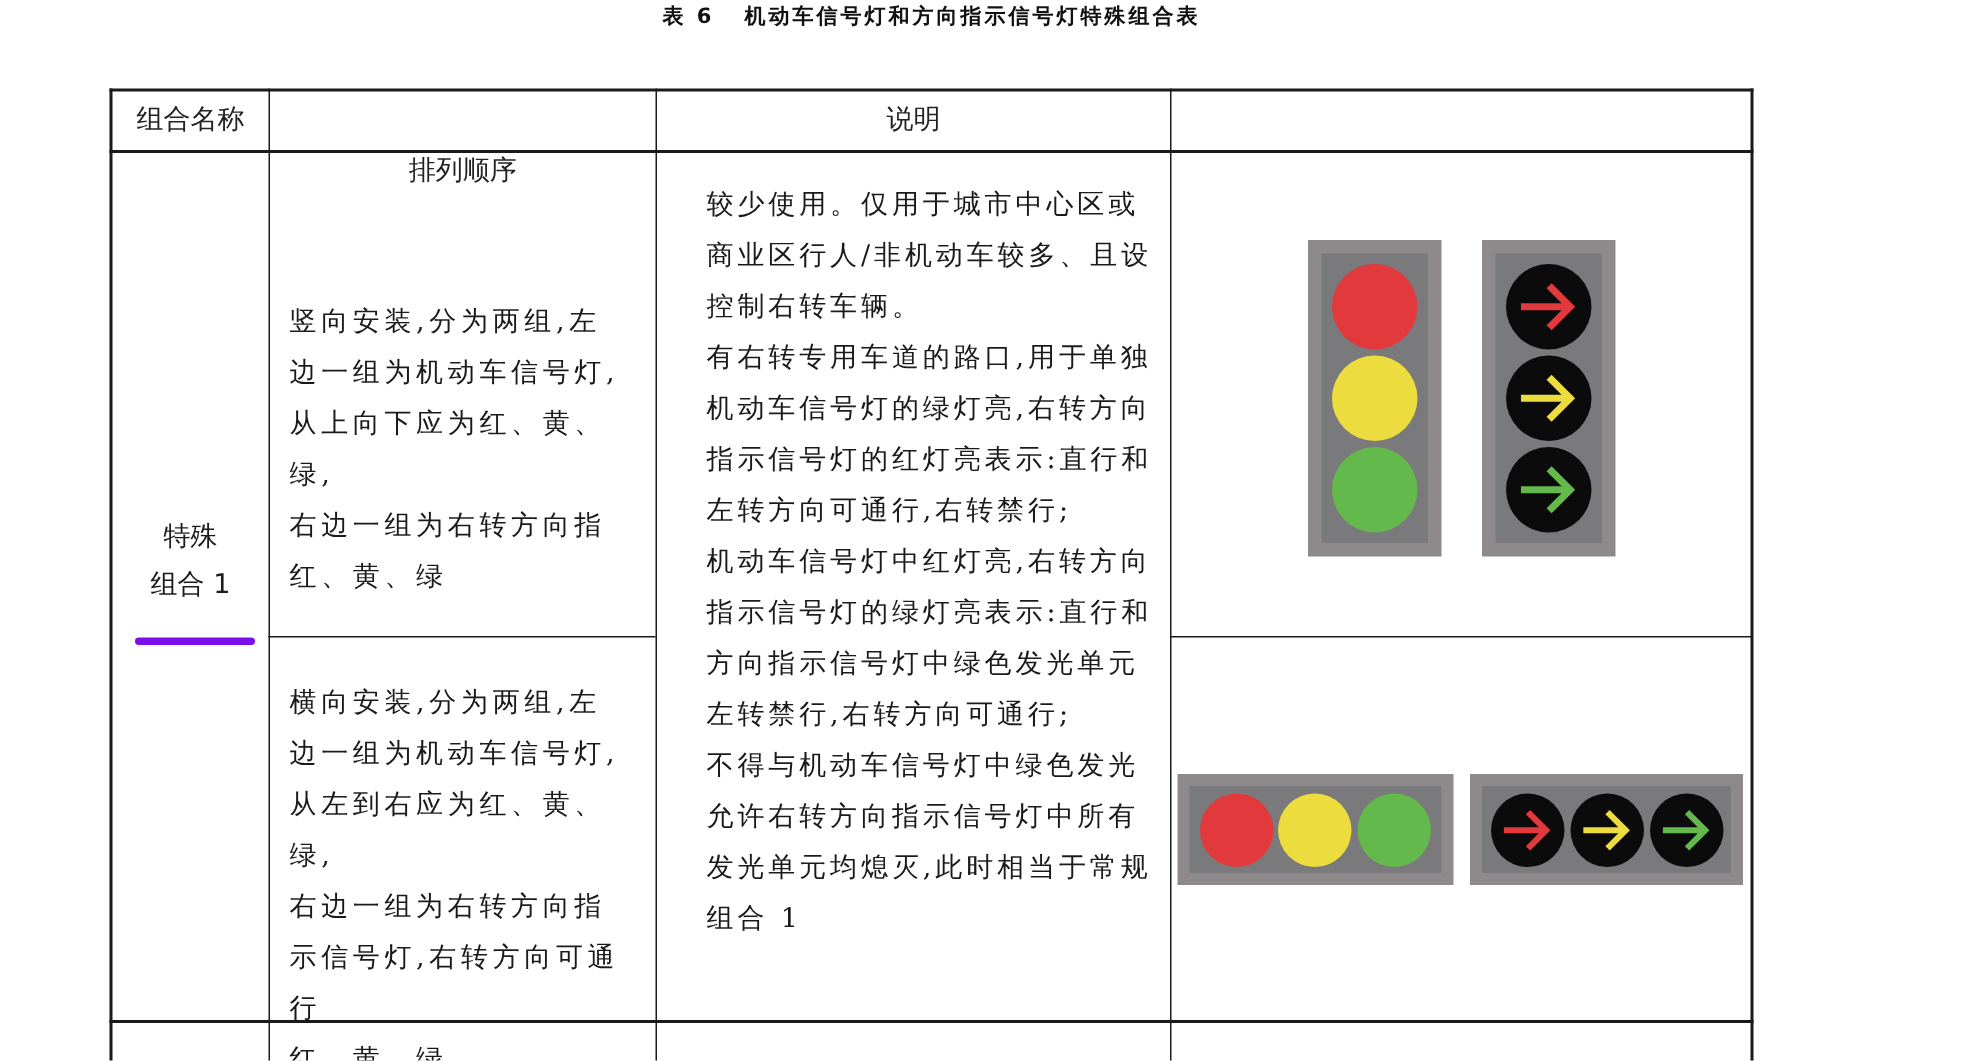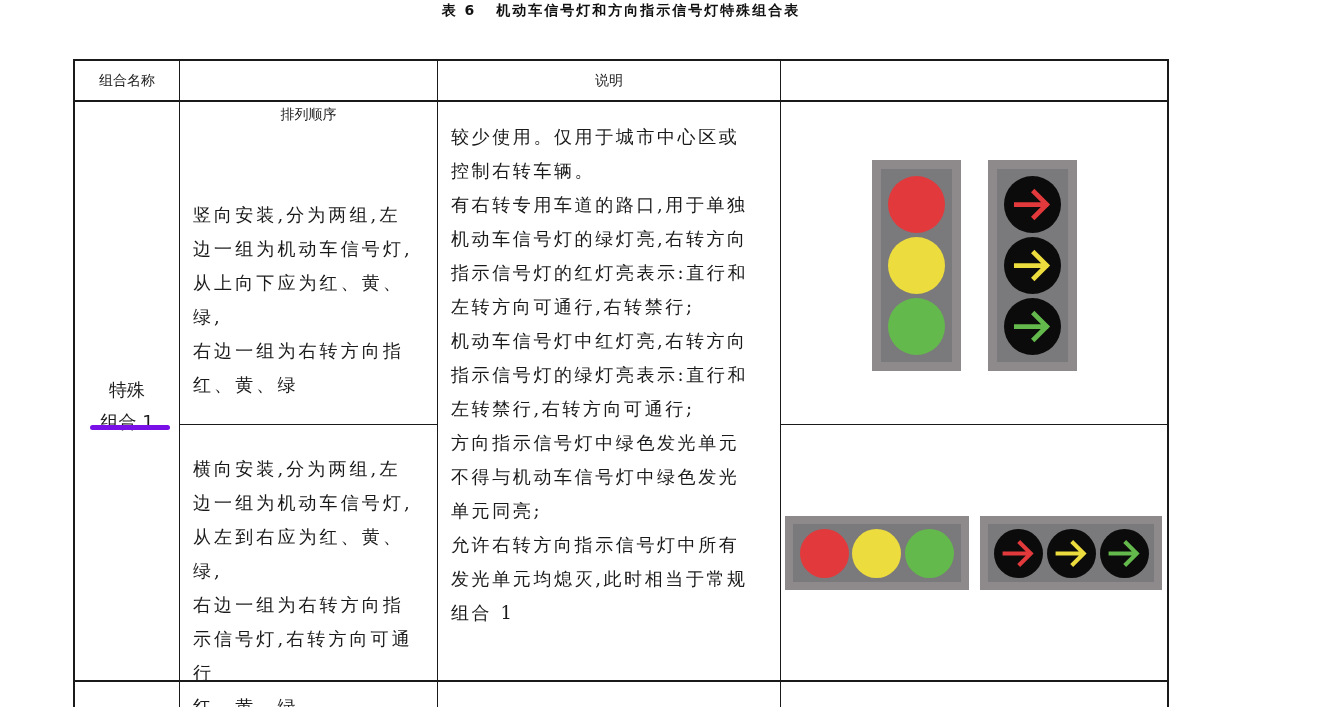--- a/index.html
+++ b/index.html
@@ -17,24 +17,24 @@
 
     .tbl { position: absolute; left: 73px; top: 59px; width: 1096px; height: 660px; }
     .line { position: absolute; background: #1a1a1a; }
     .cell {
       position: absolute; box-sizing: border-box;
       font-size: 18px; line-height: 34px; color: #1a1a1a;
     }
     .hdr {
       position: absolute; top: 0; height: 42px; line-height: 42px;
       text-align: center; font-family: "DejaVu Sans", "Liberation Sans", sans-serif;
-      font-size: 14px; color: #222;
+      font-size: 18px; color: #222;
     }
     .just { letter-spacing: 3.1px; }
-    .desc { letter-spacing: 2.6px; }
+    .desc { letter-spacing: 2.6px; margin-left: 20px; }
     .name {
       text-align: center; font-size: 18px; line-height: 32px;
       font-family: "DejaVu Sans", "Liberation Sans", sans-serif;
     }
     .underline {
       position: absolute; left: 17px; top: 366px; width: 80px; height: 5px;
       border-radius: 3px; background: #7a10e8;
     }
 
     
@@ -64,21 +64,21 @@
   <div class="line" style="left:364px;top:0;width:1px;height:660px;"></div>
   <div class="line" style="left:707px;top:0;width:1px;height:660px;"></div>
   <div class="line" style="left:106px;top:365px;width:258px;height:1px;"></div>
   <div class="line" style="left:707px;top:365px;width:388px;height:1px;"></div>
   <div class="line" style="left:0;top:621px;width:1096px;height:2px;"></div>
 
   <div class="hdr" style="left:2px;width:104px;">组合名称</div>
   <div class="hdr" style="left:107px;width:257px;margin-top:34px;">排列顺序</div>
   <div class="hdr" style="left:365px;width:342px;">说明</div>
 
-  <div class="cell name" style="left:2px;top:315px;width:104px;">
+  <div class="cell name" style="left:2px;top:283px;width:104px;">
     <div>特殊</div>
     <div>组合 1</div>
   </div>
   <div class="underline"></div>
 
   <div class="cell just" style="left:120px;top:103px;width:240px;margin-top:36px;">
     <div>竖向安装,分为两组,左</div>
     <div>边一组为机动车信号灯,</div>
     <div>从上向下应为红、黄、绿,</div>
     <div>右边一组为右转方向指</div>
@@ -89,31 +89,31 @@
     <div>横向安装,分为两组,左</div>
     <div>边一组为机动车信号灯,</div>
     <div>从左到右应为红、黄、绿,</div>
     <div>右边一组为右转方向指</div>
     <div>示信号灯,右转方向可通行</div>
     <div>红、黄、绿</div>
   </div>
 
   <div class="cell desc" style="left:378px;top:61px;width:330px;">
     <div>较少使用。仅用于城市中心区或</div>
+    <div>商业区行人/非机动车较多、且设</div>
     <div>控制右转车辆。</div>
     <div>有右转专用车道的路口,用于单独</div>
     <div>机动车信号灯的绿灯亮,右转方向</div>
     <div>指示信号灯的红灯亮表示:直行和</div>
     <div>左转方向可通行,右转禁行;</div>
     <div>机动车信号灯中红灯亮,右转方向</div>
     <div>指示信号灯的绿灯亮表示:直行和</div>
+    <div>方向指示信号灯中绿色发光单元</div>
     <div>左转禁行,右转方向可通行;</div>
-    <div>方向指示信号灯中绿色发光单元</div>
     <div>不得与机动车信号灯中绿色发光</div>
-    <div>单元同亮;</div>
     <div>允许右转方向指示信号灯中所有</div>
     <div>发光单元均熄灭,此时相当于常规</div>
     <div>组合 1</div>
   </div>
 
   <div class="housing" style="left:799px;top:101px;width:89px;height:211px;">
     <div class="inner" style="left:9px;top:9px;width:71px;height:193px;"></div>
     <div class="lamp red" style="left:16px;top:16px;width:57px;height:57px;"></div>
     <div class="lamp yellow" style="left:16px;top:77px;width:57px;height:57px;"></div>
     <div class="lamp green" style="left:16px;top:138px;width:57px;height:57px;"></div>

